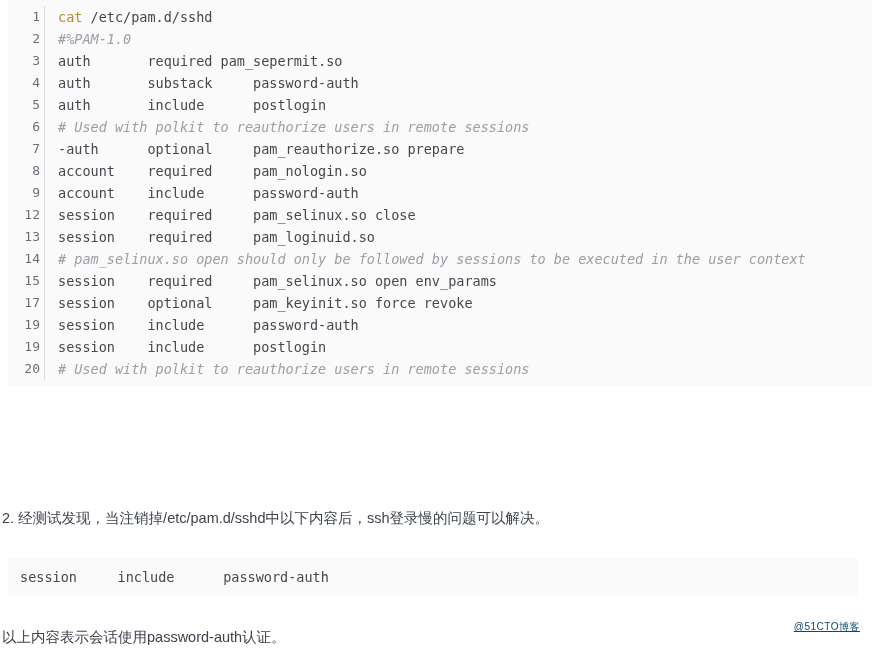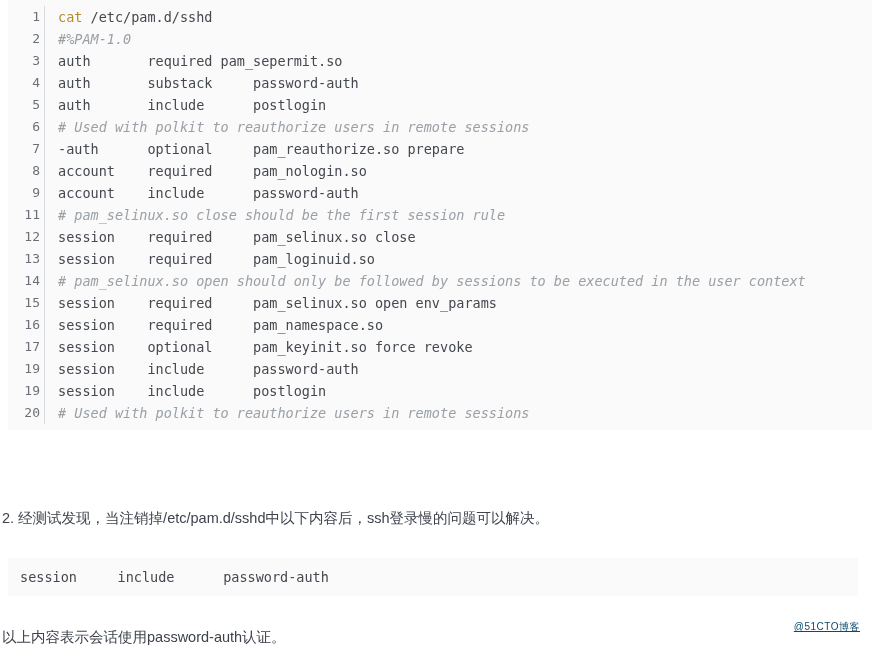--- a/index.html
+++ b/index.html
@@ -127,26 +127,24 @@
   <div class="code-rows" id="code-rows">
       <div class="code-row"><span class="ln">1</span><span class="gutter-sep"></span><span class="code-text"><span class="tok-cmd">cat</span><span class="tok-arg"> /etc/pam.d/sshd</span></span></div>
       <div class="code-row"><span class="ln">2</span><span class="gutter-sep"></span><span class="code-text comment">#%PAM-1.0</span></div>
       <div class="code-row"><span class="ln">3</span><span class="gutter-sep"></span><span class="code-text">auth       required pam_sepermit.so</span></div>
       <div class="code-row"><span class="ln">4</span><span class="gutter-sep"></span><span class="code-text">auth       substack     password-auth</span></div>
       <div class="code-row"><span class="ln">5</span><span class="gutter-sep"></span><span class="code-text">auth       include      postlogin</span></div>
       <div class="code-row"><span class="ln">6</span><span class="gutter-sep"></span><span class="code-text comment"># Used with polkit to reauthorize users in remote sessions</span></div>
       <div class="code-row"><span class="ln">7</span><span class="gutter-sep"></span><span class="code-text">-auth      optional     pam_reauthorize.so prepare</span></div>
       <div class="code-row"><span class="ln">8</span><span class="gutter-sep"></span><span class="code-text">account    required     pam_nologin.so</span></div>
       <div class="code-row"><span class="ln">9</span><span class="gutter-sep"></span><span class="code-text">account    include      password-auth</span></div>
-      <div class="code-row"><span class="ln">11</span><span class="gutter-sep"></span><span class="code-text comment"># pam_selinux.so close should be the first session rule</span></div>
       <div class="code-row"><span class="ln">12</span><span class="gutter-sep"></span><span class="code-text">session    required     pam_selinux.so close</span></div>
       <div class="code-row"><span class="ln">13</span><span class="gutter-sep"></span><span class="code-text">session    required     pam_loginuid.so</span></div>
       <div class="code-row"><span class="ln">14</span><span class="gutter-sep"></span><span class="code-text comment"># pam_selinux.so open should only be followed by sessions to be executed in the user context</span></div>
       <div class="code-row"><span class="ln">15</span><span class="gutter-sep"></span><span class="code-text">session    required     pam_selinux.so open env_params</span></div>
-      <div class="code-row"><span class="ln">16</span><span class="gutter-sep"></span><span class="code-text">session    required     pam_namespace.so</span></div>
       <div class="code-row"><span class="ln">17</span><span class="gutter-sep"></span><span class="code-text">session    optional     pam_keyinit.so force revoke</span></div>
       <div class="code-row"><span class="ln">19</span><span class="gutter-sep"></span><span class="code-text">session    include      password-auth</span></div>
       <div class="code-row"><span class="ln">19</span><span class="gutter-sep"></span><span class="code-text">session    include      postlogin</span></div>
       <div class="code-row"><span class="ln">20</span><span class="gutter-sep"></span><span class="code-text comment"># Used with polkit to reauthorize users in remote sessions</span></div>
     </div>
 </div>
 
 <div class="para para-1">2. 经测试发现，当注销掉/etc/pam.d/sshd中以下内容后，ssh登录慢的问题可以解决。</div>
 
 <div class="snippet">

